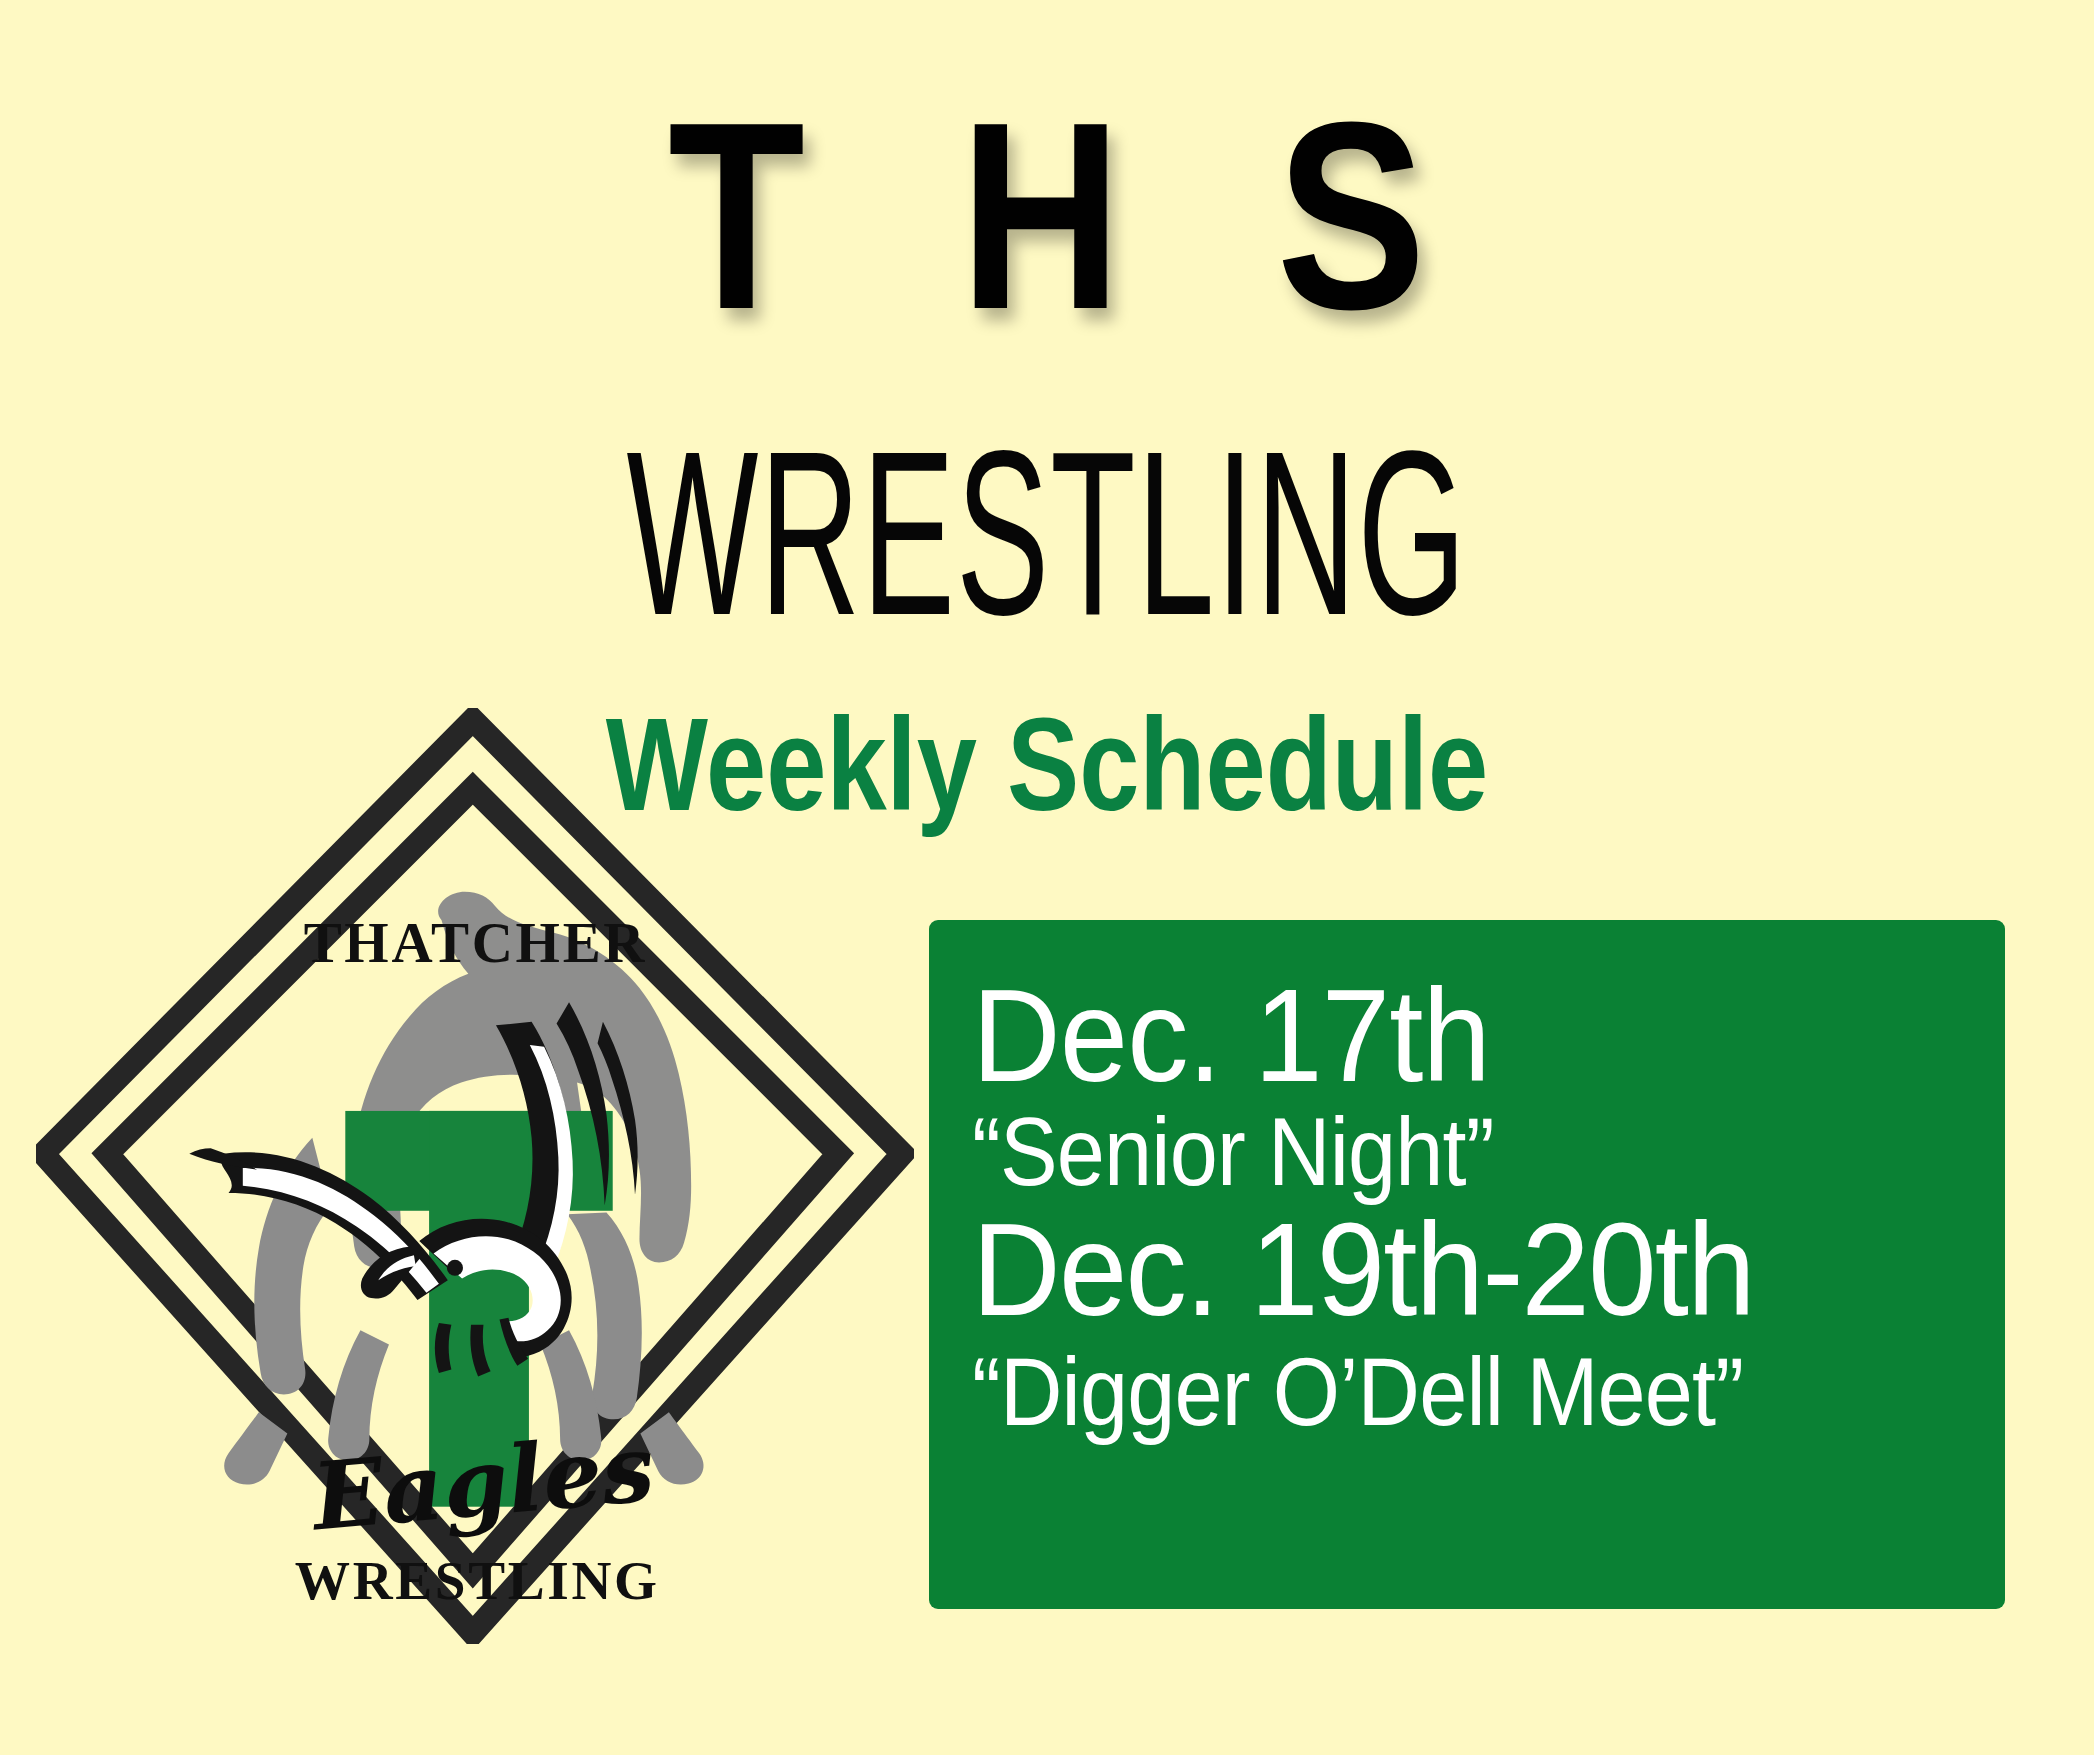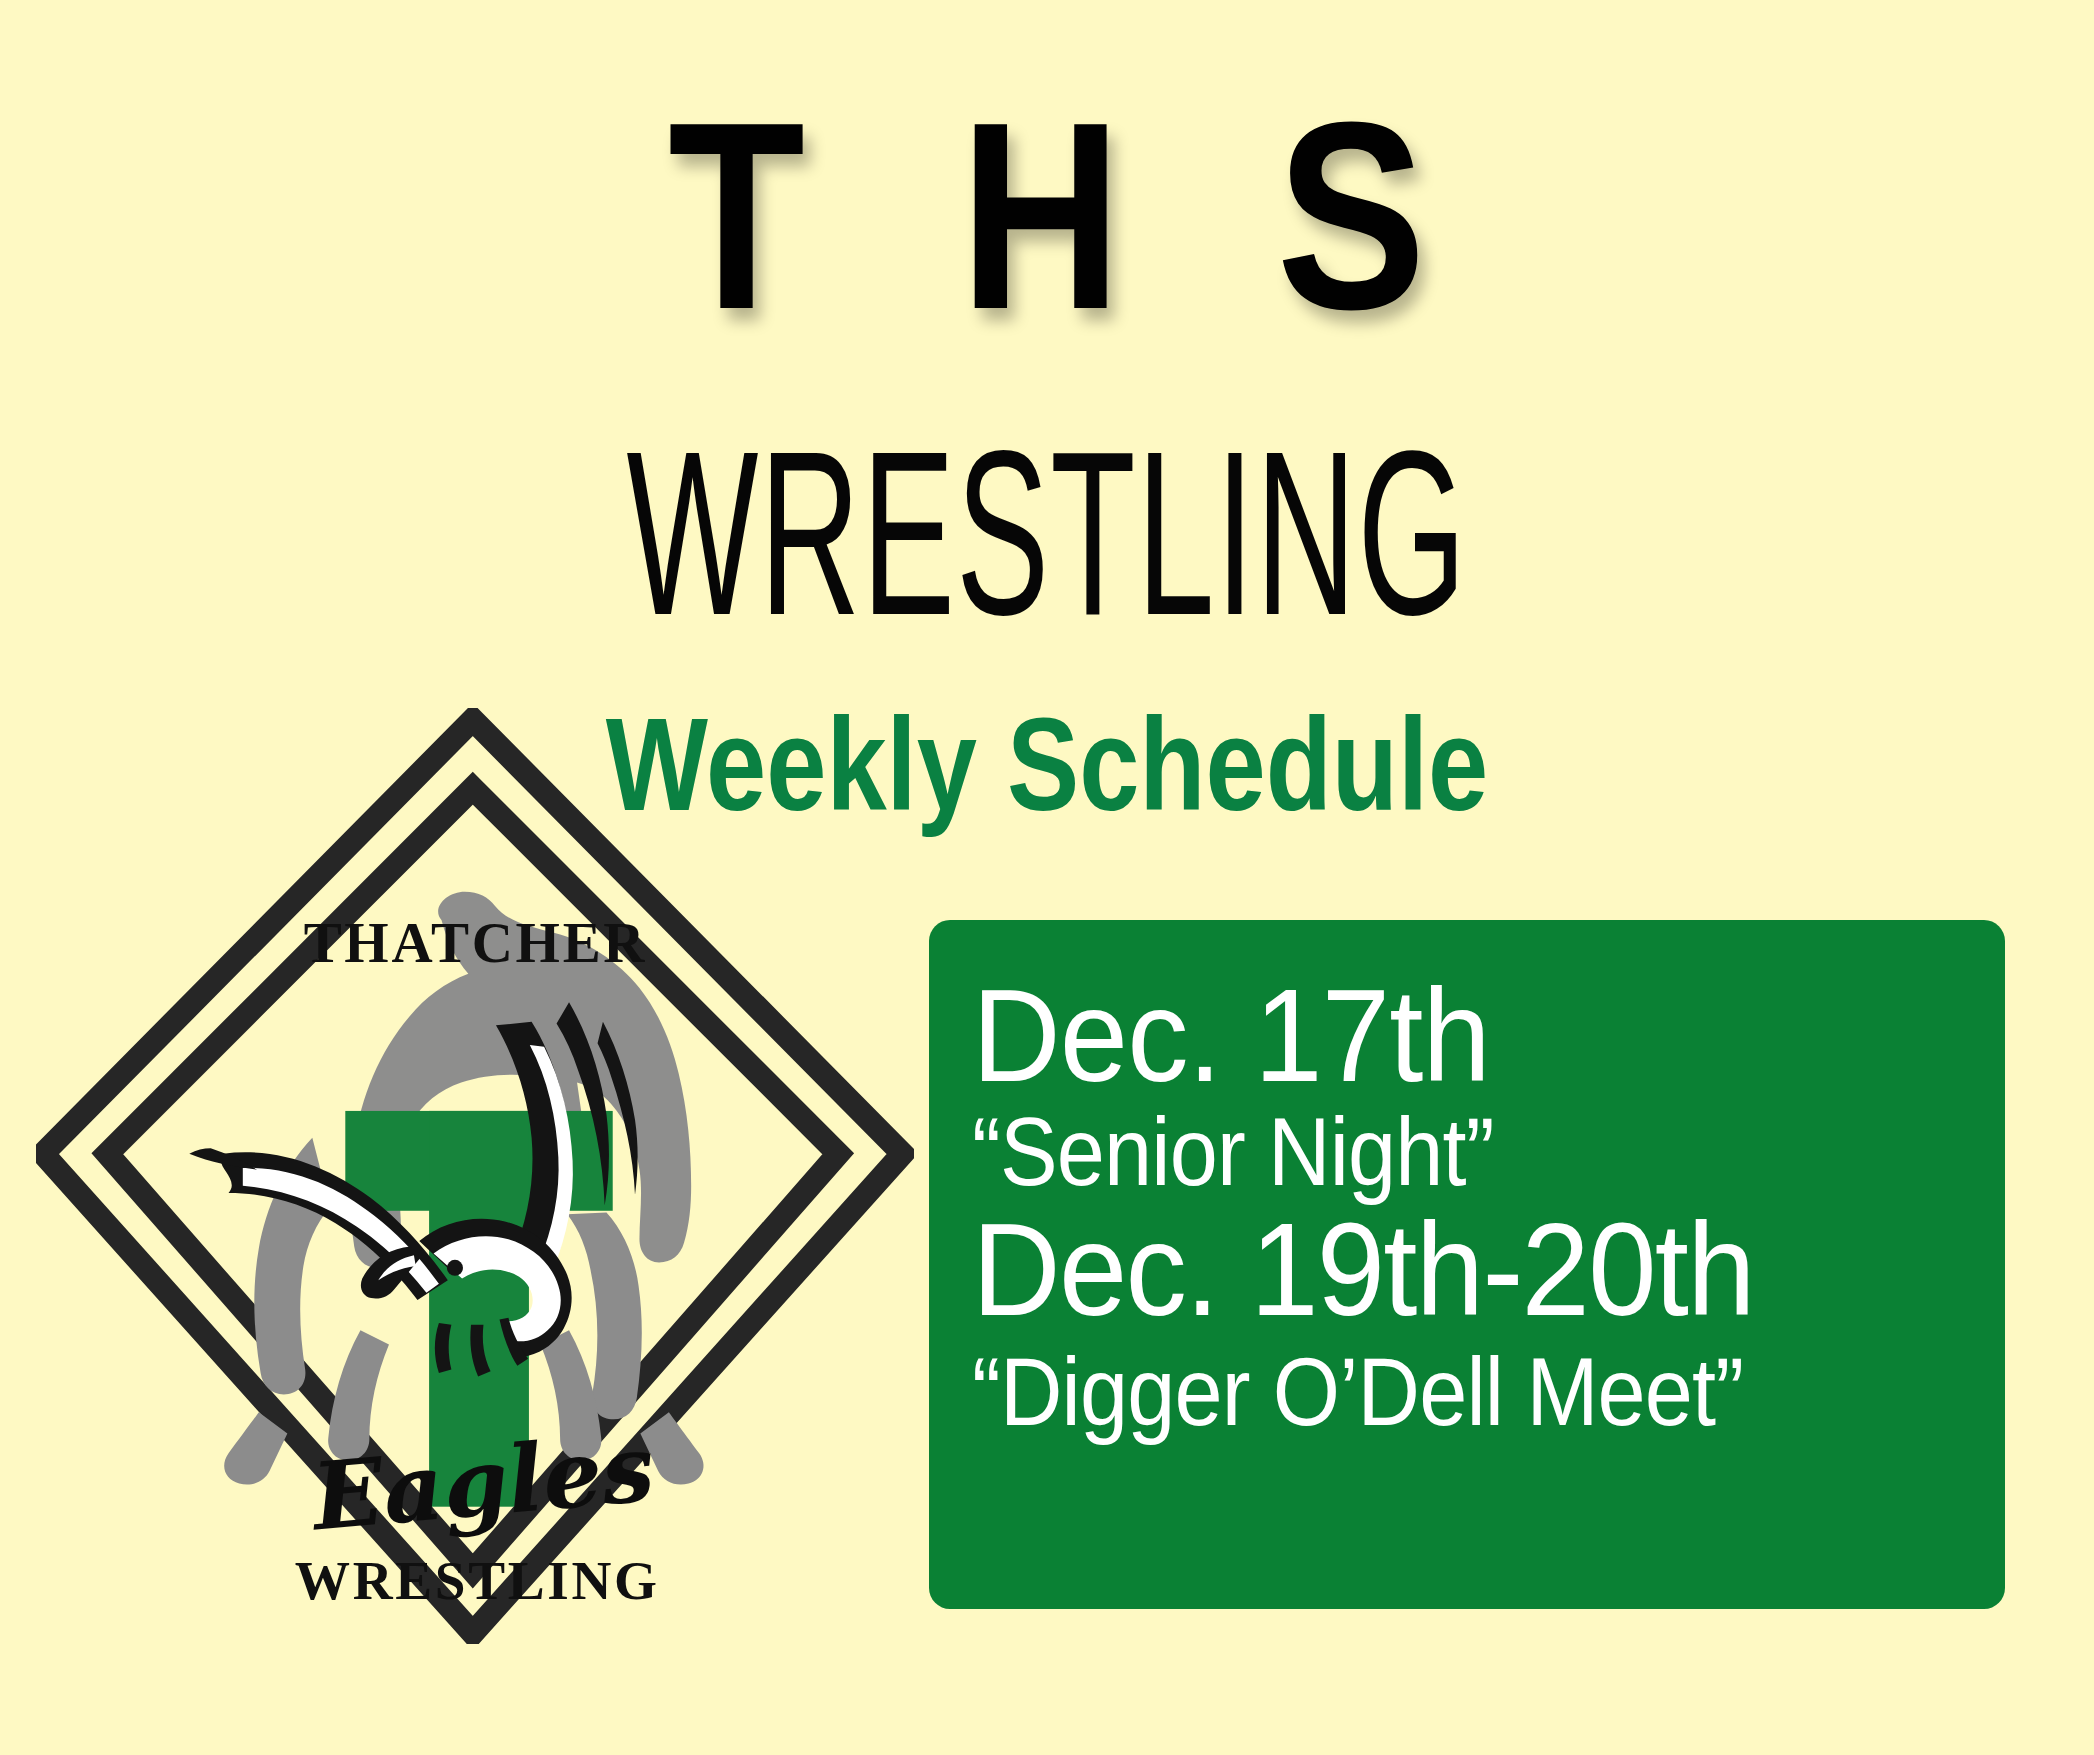--- a/index.html
+++ b/index.html
@@ -91,21 +91,21 @@
   .logo-wrap svg { display: block; width: 100%; height: 100%; }
 
   
   .schedule-card {
     position: absolute;
     left: 929px;
     top: 920px;
     width: 1076px;
     height: 689px;
     background: #0A8134;
-    border-radius: 21px;
+    border-radius: 9px;
     box-sizing: border-box;
     padding: 52px 39px 16px 43px;
   }
 
   .sched-line {
     color: #ffffff;
     white-space: nowrap;
     font-family: "Liberation Sans", sans-serif;
     font-weight: 300;
     transform-origin: 0% 50%;

